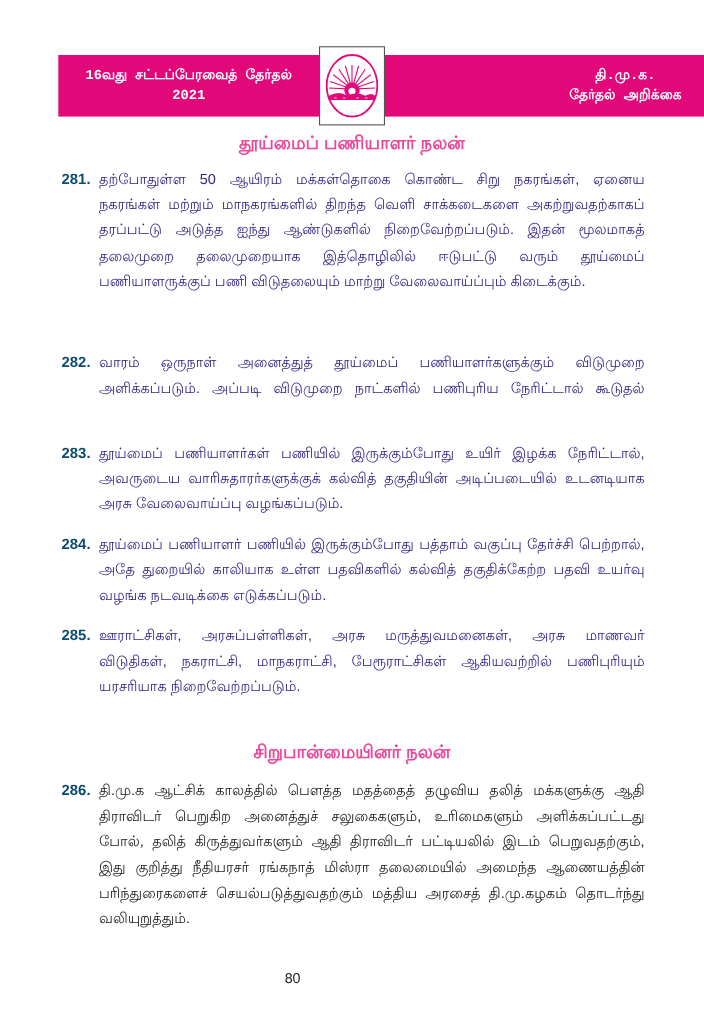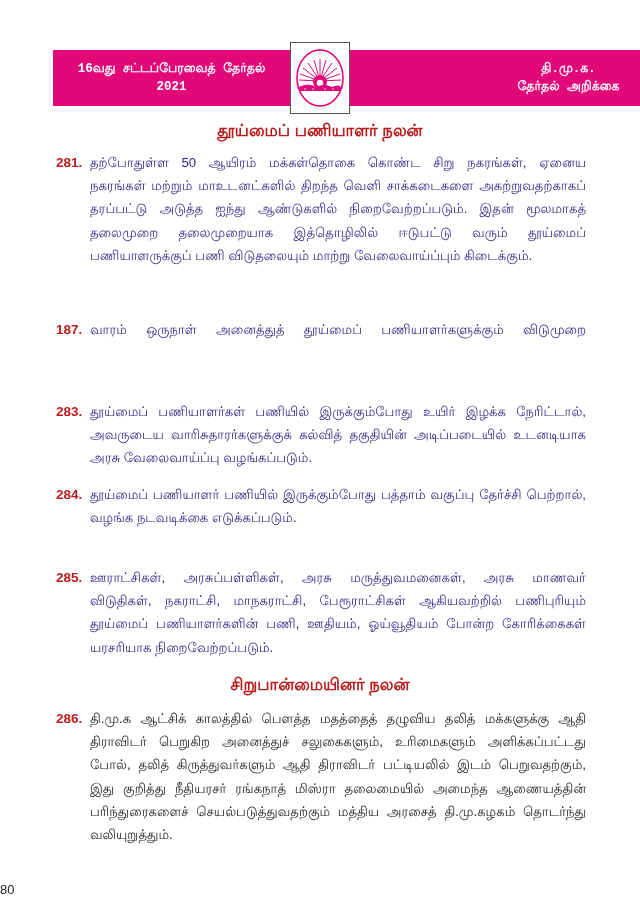--- a/index.html
+++ b/index.html
@@ -49,37 +49,37 @@
       box-sizing: border-box;
       display: flex;
       align-items: center;
       justify-content: center;
     }
     .section-title {
       position: absolute;
       left: 0;
       width: 640px;
       text-align: center;
-      color: #b91c1c;
+      color: #ec4899;
       font-weight: bold;
       font-size: 16.5px;
     }
     .para {
       position: absolute;
       left: 56px;
       width: 530px;
       font-size: 13.2px;
       line-height: 23.2px;
     }
     .para .num {
       position: absolute;
       left: 0;
       top: 0;
       font-weight: bold;
-      color: #b91c1c;
+      color: #0c4a6e;
       font-size: 13.5px;
     }
     .para .lines {
       margin-left: 34px;
     }
     .para .line {
       display: block;
       white-space: nowrap;
       text-align: justify;
       text-align-last: justify;
@@ -87,20 +87,21 @@
     .para .line.last {
       text-align-last: left;
     }
     .purple { color: #2e1e80; }
     .black { color: #1a1a1a; }
     .page-num {
       position: absolute;
       left: 0;
       width: 532px;
       top: 882px;
+      text-align: center;
       font-size: 13px;
       color: #222;
     }
   </style>
 </head>
 <body>
 
 <div class="header-bar">
   <div class="header-left">
     <span>16வது சட்டப்பேரவைத் தேர்தல்</span>
@@ -133,57 +134,58 @@
     <path d="M10 42 l2 0 M18 42 l2 0 M30 42 l2 0 M38 42 l2 0" stroke="#fff" stroke-width="0.8"></path>
   </svg>
 </div>
 
 <div class="section-title" style="top:121px;">தூய்மைப் பணியாளர் நலன்</div>
 
 <div class="para purple" style="top:151px;">
   <span class="num">281.</span>
   <div class="lines">
     <span class="line">தற்போதுள்ள 50 ஆயிரம் மக்கள்தொகை கொண்ட சிறு நகரங்கள், ஏனைய</span>
-    <span class="line">நகரங்கள் மற்றும் மாஉடனட்களில் திறந்த வெளி சாக்கடைகளை அகற்றுவதற்காகப்</span>
+    <span class="line">நகரங்கள் மற்றும் மாநகரங்களில் திறந்த வெளி சாக்கடைகளை அகற்றுவதற்காகப்</span>
     <span class="line">தரப்பட்டு அடுத்த ஐந்து ஆண்டுகளில் நிறைவேற்றப்படும். இதன் மூலமாகத்</span>
     <span class="line">தலைமுறை தலைமுறையாக இத்தொழிலில் ஈடுபட்டு வரும் தூய்மைப்</span>
     <span class="line last">பணியாளருக்குப் பணி விடுதலையும் மாற்று வேலைவாய்ப்பும் கிடைக்கும்.</span>
   </div>
 </div>
 
 <div class="para purple" style="top:318px;">
-  <span class="num">187.</span>
+  <span class="num">282.</span>
   <div class="lines">
     <span class="line">வாரம் ஒருநாள் அனைத்துத் தூய்மைப் பணியாளர்களுக்கும் விடுமுறை</span>
+    <span class="line">அளிக்கப்படும். அப்படி விடுமுறை நாட்களில் பணிபுரிய நேரிட்டால் கூடுதல்</span>
   </div>
 </div>
 
 <div class="para purple" style="top:400px;">
   <span class="num">283.</span>
   <div class="lines">
     <span class="line">தூய்மைப் பணியாளர்கள் பணியில் இருக்கும்போது உயிர் இழக்க நேரிட்டால்,</span>
     <span class="line">அவருடைய வாரிசுதாரர்களுக்குக் கல்வித் தகுதியின் அடிப்படையில் உடனடியாக</span>
     <span class="line last">அரசு வேலைவாய்ப்பு வழங்கப்படும்.</span>
   </div>
 </div>
 
 <div class="para purple" style="top:483px;">
   <span class="num">284.</span>
   <div class="lines">
     <span class="line">தூய்மைப் பணியாளர் பணியில் இருக்கும்போது பத்தாம் வகுப்பு தேர்ச்சி பெற்றால்,</span>
+    <span class="line">அதே துறையில் காலியாக உள்ள பதவிகளில் கல்வித் தகுதிக்கேற்ற பதவி உயர்வு</span>
     <span class="line last">வழங்க நடவடிக்கை எடுக்கப்படும்.</span>
   </div>
 </div>
 
 <div class="para purple" style="top:566px;">
   <span class="num">285.</span>
   <div class="lines">
     <span class="line">ஊராட்சிகள், அரசுப்பள்ளிகள், அரசு மருத்துவமனைகள், அரசு மாணவர்</span>
     <span class="line">விடுதிகள், நகராட்சி, மாநகராட்சி, பேரூராட்சிகள் ஆகியவற்றில் பணிபுரியும்</span>
-    <span class="line">தூய்மைப் பணியாளர்களின் பணி, ஊதியம், ஓய்வூதியம் போன்ற கோரிக்கைகள்</span>
     <span class="line last">யரசரியாக நிறைவேற்றப்படும்.</span>
   </div>
 </div>
 
 <div class="section-title" style="top:675px;">சிறுபான்மையினர் நலன்</div>
 
 <div class="para black" style="top:707px;">
   <span class="num">286.</span>
   <div class="lines">
     <span class="line">தி.மு.க ஆட்சிக் காலத்தில் பௌத்த மதத்தைத் தழுவிய தலித் மக்களுக்கு ஆதி</span>

